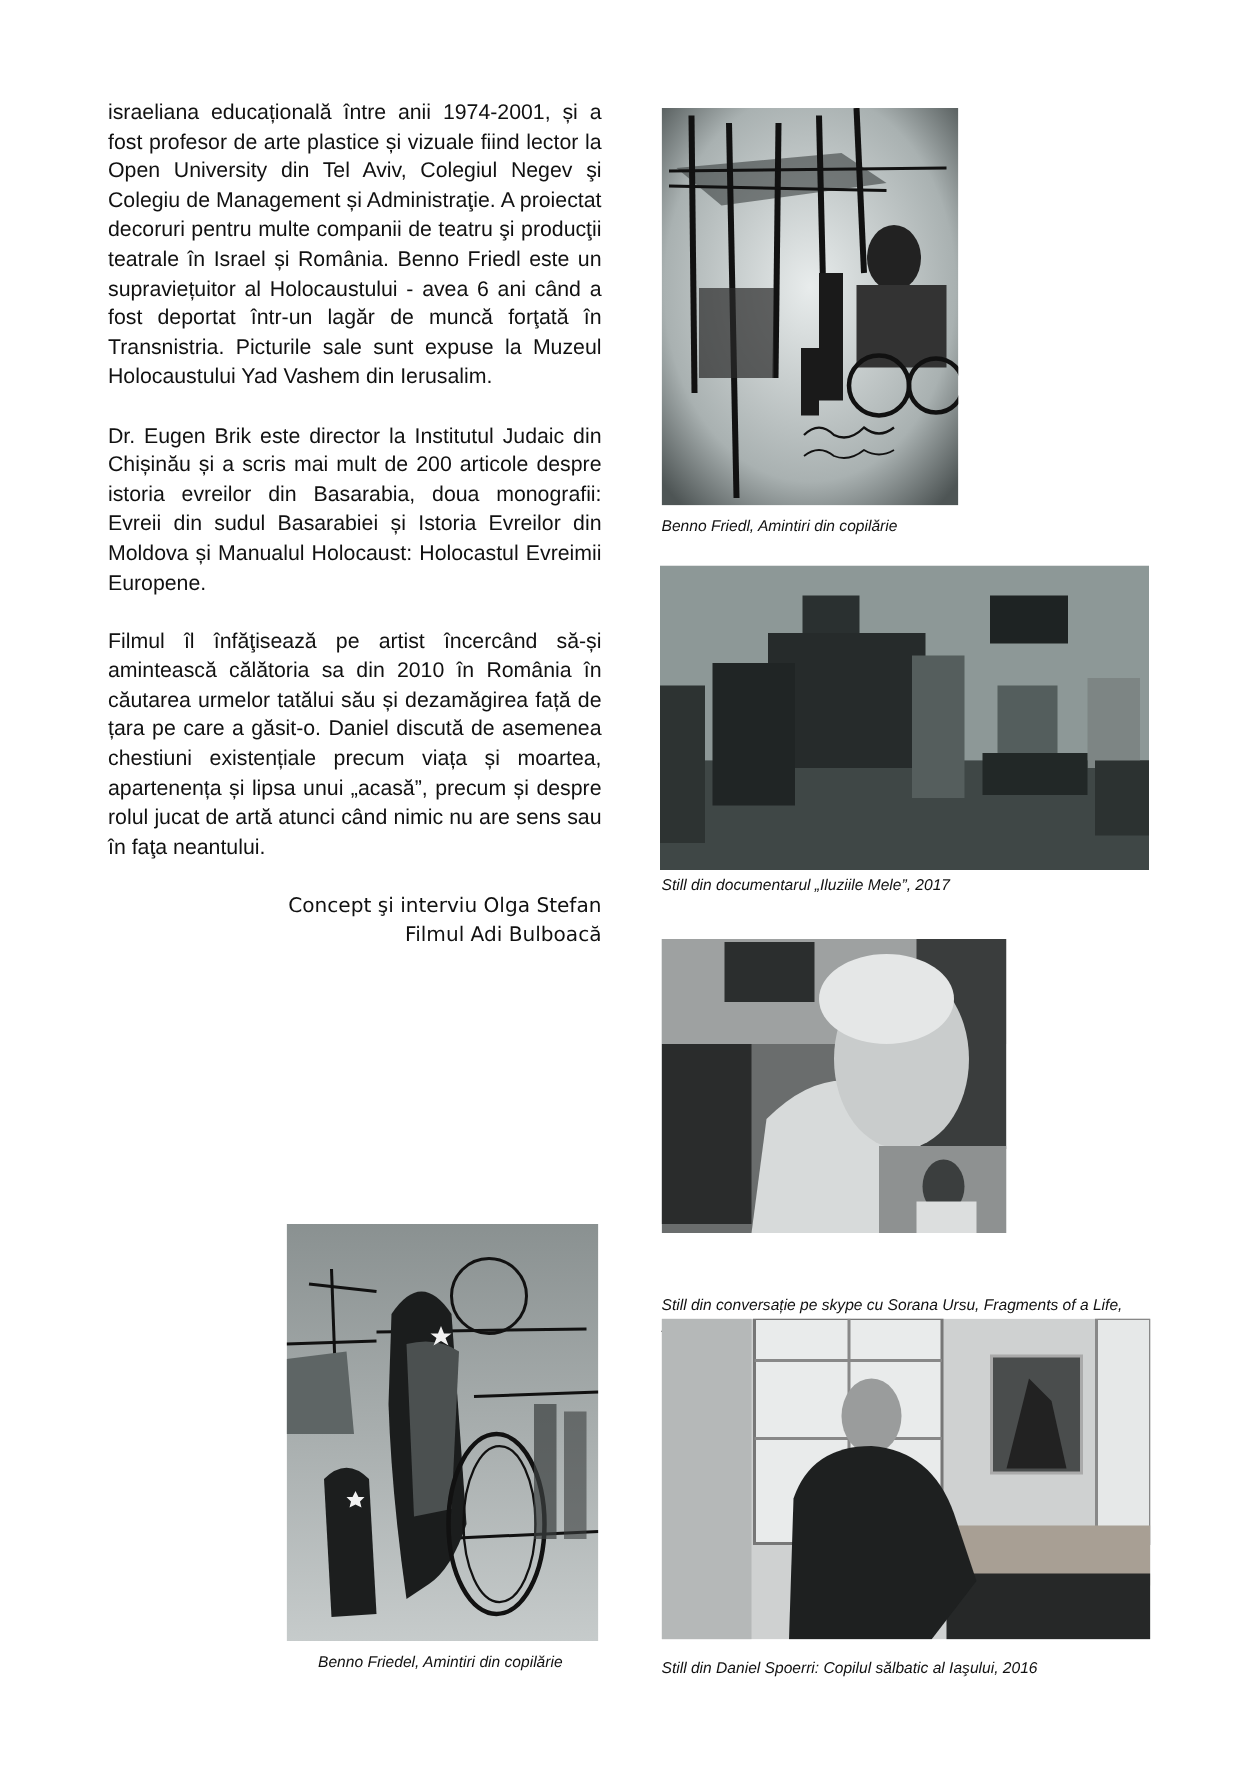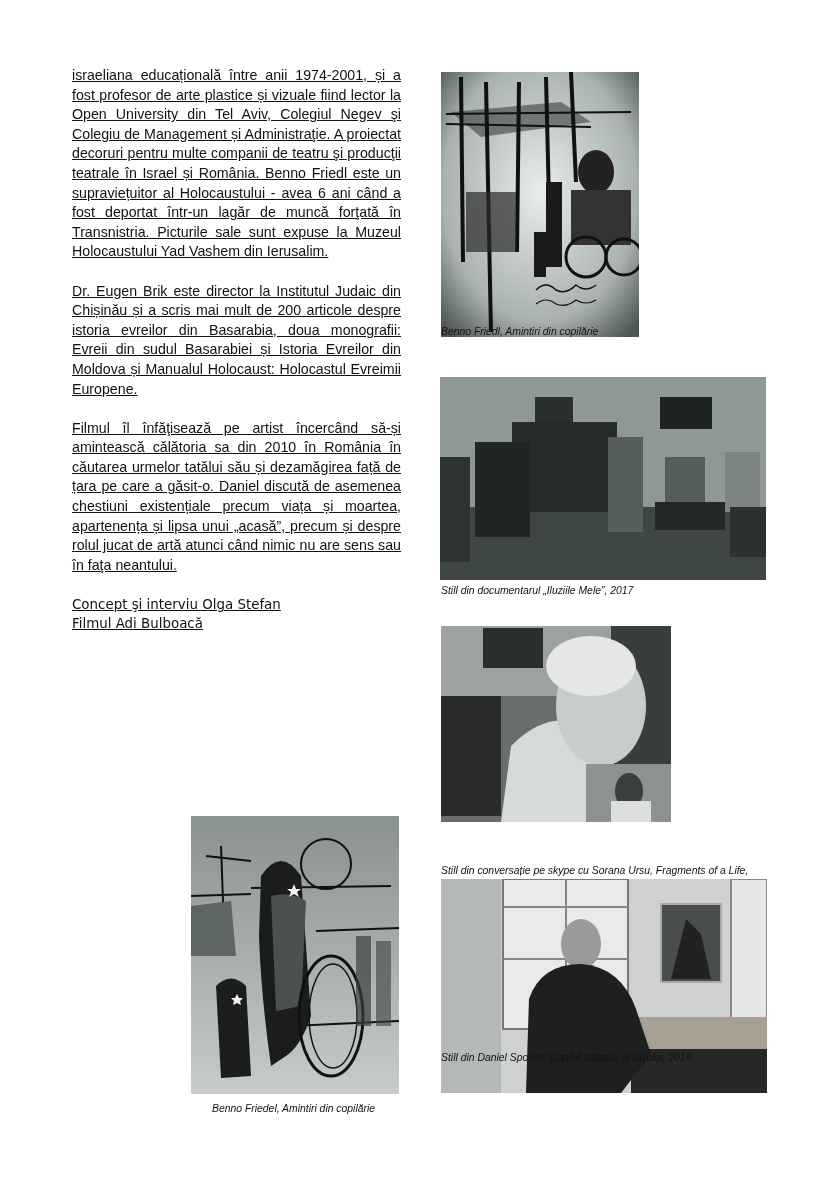--- a/index.html
+++ b/index.html
@@ -1,21 +1,21 @@
 <!DOCTYPE html>
 <html><head>
 <meta charset="utf-8">
 <style>
   html, body { margin: 0; padding: 0; background: #ffffff; }
   body { width: 839px; height: 1191px; position: relative; overflow: hidden; font-family: "Liberation Sans", sans-serif; color: #111; }
-  .col-left { position: absolute; left: 72px; top: 66px; width: 329px; text-decoration: underline; }
+  .col-left { position: absolute; left: 72px; top: 66px; width: 329px; }
   .para { font-size: 14.2px; line-height: 19.6px; text-align: justify; margin: 0 0 19.6px 0; }
   .para b { font-weight: bold; }
   .credits { font-family: "DejaVu Sans", sans-serif; font-size: 13.4px; line-height: 19px; margin-top: 0; }
-  .credits div { white-space: nowrap; }
+  .credits div { white-space: nowrap; text-align: right; }
   .fig { position: absolute; }
   .fig .img { position: absolute; left: 0; top: 0; overflow: hidden; }
   .cap { position: absolute; font-size: 10.4px; font-style: italic; line-height: 15px; color: #111; }
   svg { display: block; }
 </style>
 </head>
 <body>
 
 <div class="col-left">
   <p class="para">israeliana educațională între anii 1974-2001, și a fost profesor de arte plastice și vizuale fiind lector la Open University din Tel Aviv, Colegiul Negev şi Colegiu de Management și Administraţie. A proiectat decoruri pentru multe companii de teatru şi producţii teatrale în Israel și România. Benno Friedl este un supraviețuitor al Holocaustului - avea 6 ani când a fost deportat într-un lagăr de muncă forţată în Transnistria. Picturile sale sunt expuse la Muzeul Holocaustului Yad Vashem din Ierusalim.</p>
@@ -55,21 +55,21 @@
       <circle cx="145" cy="185" r="20" fill="none" stroke="#111" stroke-width="3"></circle>
       <circle cx="183" cy="185" r="18" fill="none" stroke="#111" stroke-width="3"></circle>
       <rect x="105" y="110" width="16" height="85" fill="#1a1a1a"></rect>
       <rect x="93" y="160" width="12" height="45" fill="#1a1a1a"></rect>
       <rect x="25" y="120" width="50" height="60" fill="#2a2a2a" opacity="0.7"></rect>
       <path d="M95 218 q10 -10 20 0 q10 5 20 -5 q10 8 20 0" stroke="#111" stroke-width="1.5" fill="none"></path>
       <path d="M95 232 q10 -8 20 0 q10 4 20 -4 q10 6 20 0" stroke="#111" stroke-width="1.2" fill="none"></path>
     </svg>
   </div>
 </div>
-<div class="cap" style="left:441px; top:324px;">Benno Friedl, Amintiri din copilărie</div>
+<div class="cap" style="left:441px; top:344px;">Benno Friedl, Amintiri din copilărie</div>
 
 <div class="fig" style="left:440px; top:377px;">
   <div class="img" style="width:326px; height:203px;">
     <svg width="326" height="203" viewBox="0 0 326 203">
       <rect width="326" height="203" fill="#6f7a79"></rect>
       <rect y="0" width="326" height="130" fill="#8d9897"></rect>
       <rect y="130" width="326" height="73" fill="#3f4746"></rect>
       <rect x="220" y="20" width="52" height="32" fill="#1e2323"></rect>
       <rect x="95" y="20" width="38" height="26" fill="#2a3030"></rect>
       <rect x="72" y="45" width="105" height="90" fill="#262b2b"></rect>
@@ -118,21 +118,21 @@
       <rect x="290" y="0" width="36" height="150" fill="#e6e8e8" stroke="#888" stroke-width="2"></rect>
       <rect x="220" y="25" width="60" height="78" fill="#4a4d4d" stroke="#aaa" stroke-width="2"></rect>
       <path d="M230 100 L245 40 L260 55 L270 100 Z" fill="#222"></path>
       <rect x="195" y="138" width="131" height="40" fill="#a89f94"></rect>
       <rect x="190" y="170" width="136" height="44" fill="#262828"></rect>
       <ellipse cx="140" cy="65" rx="20" ry="25" fill="#9a9c9c"></ellipse>
       <path d="M85 214 L88 120 Q100 85 140 85 Q180 88 195 130 L210 175 L180 214 Z" fill="#1e2020"></path>
     </svg>
   </div>
 </div>
-<div class="cap" style="left:441px; top:1050px;font-style:italic;">Still din Daniel Spoerri: Copilul sălbatic al Iaşului, 2016</div>
+<div class="cap" style="left:441px; top:1105px;font-style:italic;">Still din Daniel Spoerri: Copilul sălbatic al Iaşului, 2016</div>
 
 <div class="fig" style="left:191px; top:816px;">
   <div class="img" style="width:208px; height:278px;">
     <svg width="208" height="278" viewBox="0 0 208 278">
       <defs>
         <linearGradient id="g5" x1="0" y1="0" x2="0" y2="1">
           <stop offset="0%" stop-color="#8a9191"></stop>
           <stop offset="100%" stop-color="#c6cbcb"></stop>
         </linearGradient>
       </defs>

